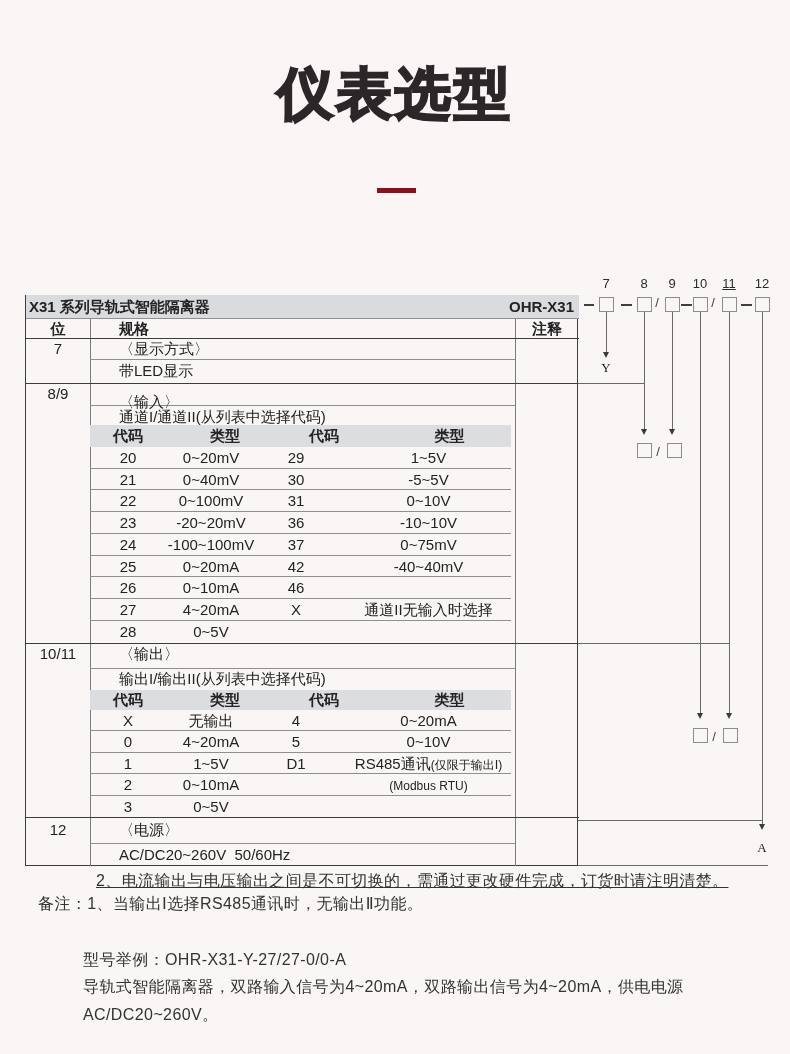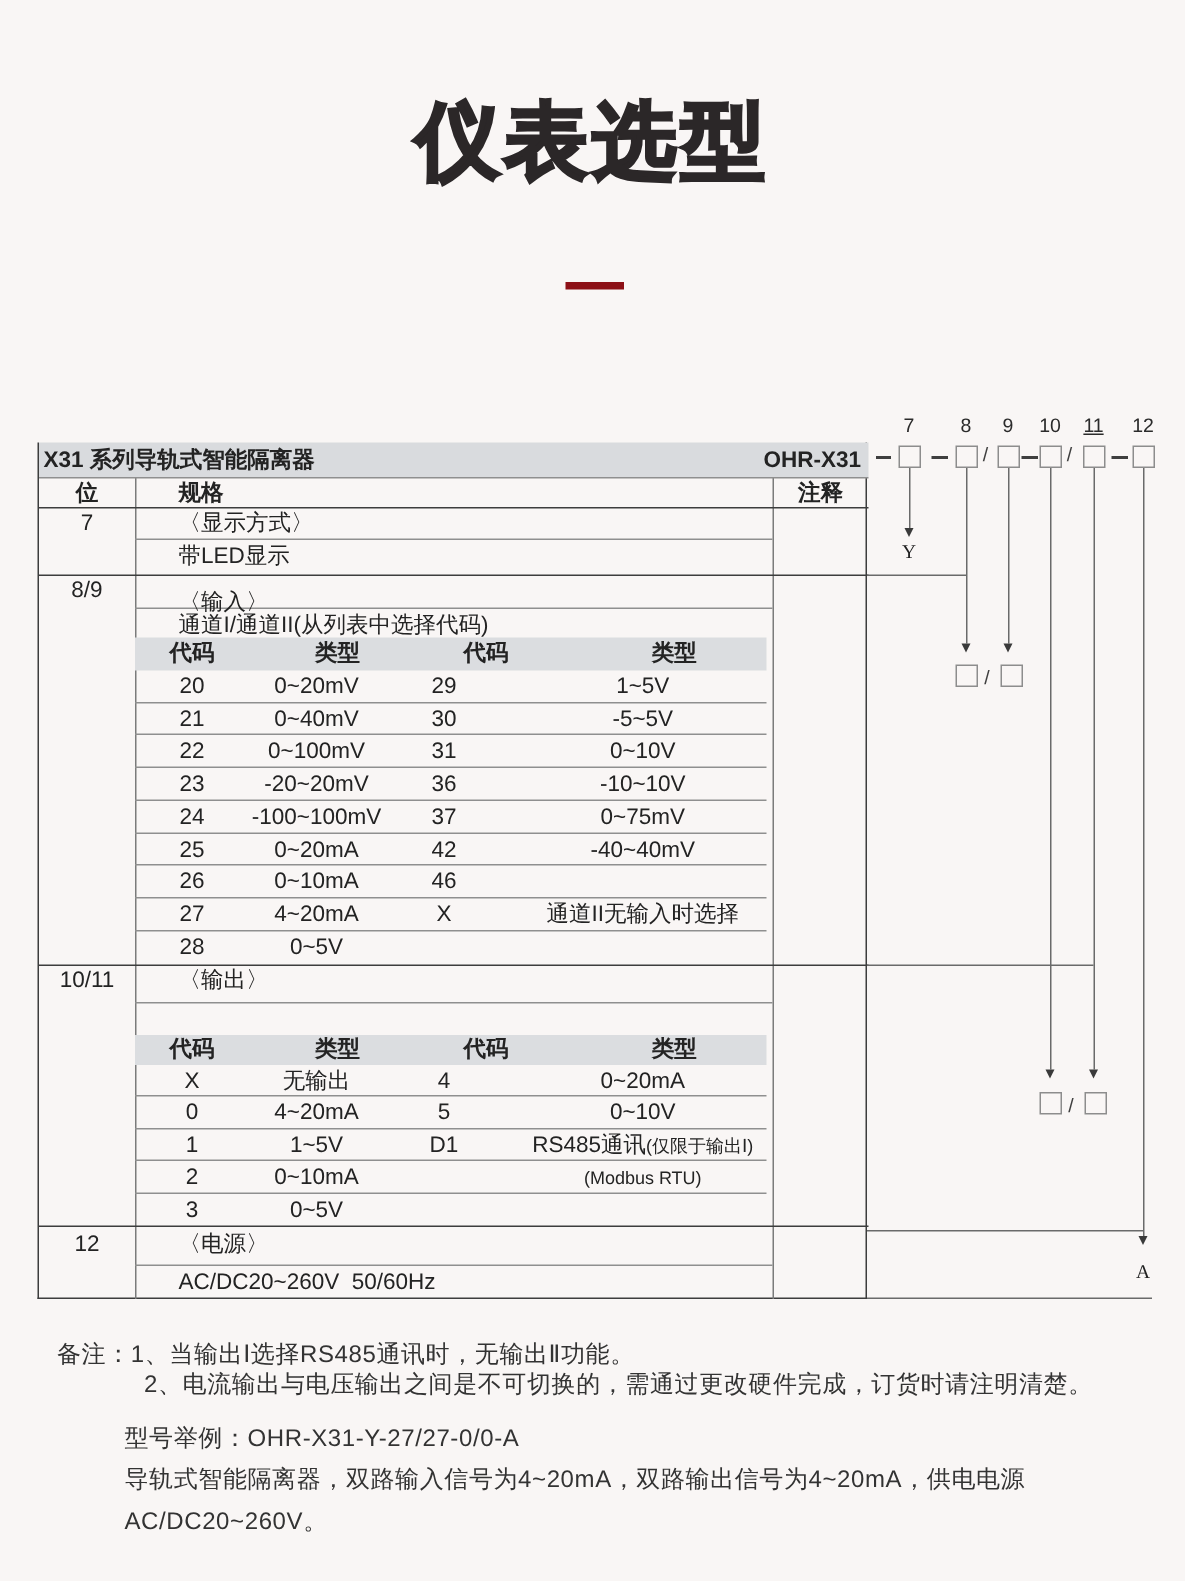--- a/index.html
+++ b/index.html
@@ -145,20 +145,21 @@
       <div class="irow in">
         <span class="cc">28</span>
         <span class="ct">0~5V</span>
         <span class="cc"></span>
         <span class="ct c4"></span>
       </div>
     </div>
 
     <div class="abs cellc rowtxt" style="left:0;top:349px;width:64px;">10/11</div>
     <div class="abs rowtxt" style="left:93px;top:349px;">〈输出〉</div>
+    <div class="abs rowtxt" style="left:93px;top:374px;">输出I/输出II(从列表中选择代码)</div>
 
     <div class="abs iband" style="left:64px;top:395px;width:421px;height:20px;line-height:20px;">
       <span class="cc">代码</span>
       <span class="ct">类型</span>
       <span class="cc">代码</span>
       <span class="ct c4">类型</span>
     </div>
 
     <div class="abs" style="left:64px;top:415px;width:421px;">
       <div class="irow out bb">
@@ -247,19 +248,19 @@
     <div class="abs sqr" style="left:693px;top:728px;"></div>
     <div class="abs slash" style="left:710px;top:729px;">/</div>
     <div class="abs sqr" style="left:723px;top:728px;"></div>
 
     <div class="abs serifl" style="left:598px;top:360px;">Y</div>
     <div class="abs serifl" style="left:754px;top:840px;">A</div>
   </div>
 
   <div>
     <div class="abs note" style="left:38px;top:893px;">备注：1、当输出Ⅰ选择RS485通讯时，无输出Ⅱ功能。</div>
-    <div class="abs note" style="left:96px;top:913px;">2、电流输出与电压输出之间是不可切换的，需通过更改硬件完成，订货时请注明清楚。</div>
+    <div class="abs note" style="left:96px;top:870px;text-decoration:underline;">2、电流输出与电压输出之间是不可切换的，需通过更改硬件完成，订货时请注明清楚。</div>
     <div class="abs note" style="left:83px;top:949px;">型号举例：OHR-X31-Y-27/27-0/0-A</div>
     <div class="abs note" style="left:83px;top:976px;">导轨式智能隔离器，双路输入信号为4~20mA，双路输出信号为4~20mA，供电电源</div>
     <div class="abs note" style="left:83px;top:1004px;">AC/DC20~260V。</div>
   </div>
 
 </div>
 
 </body></html>

